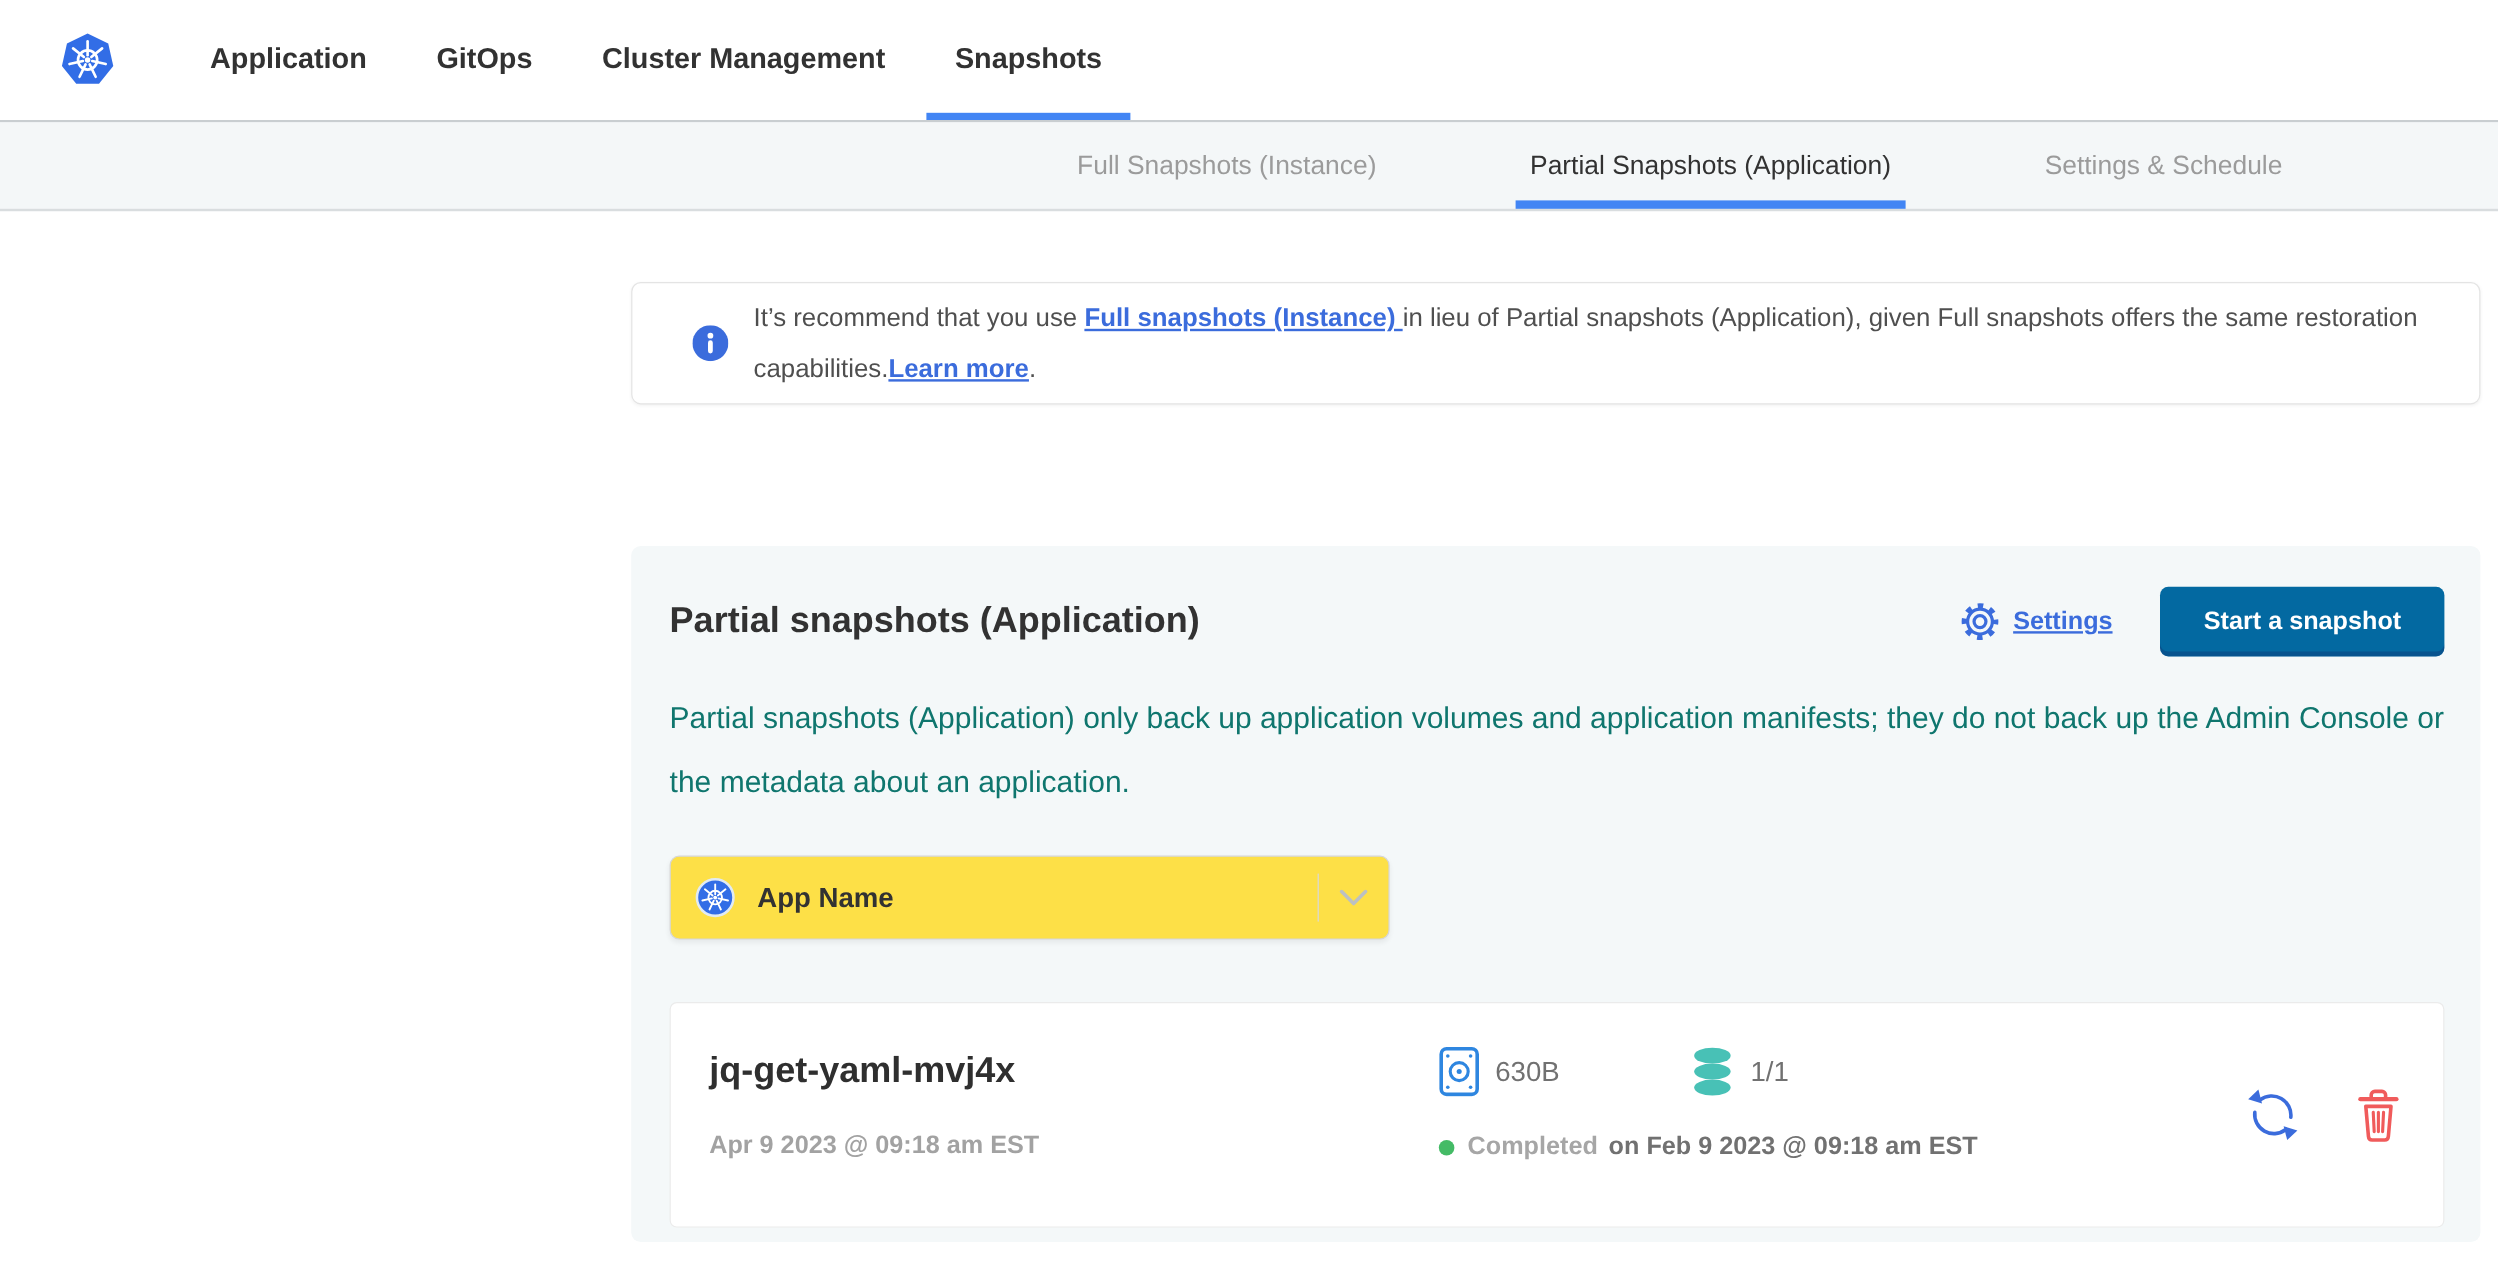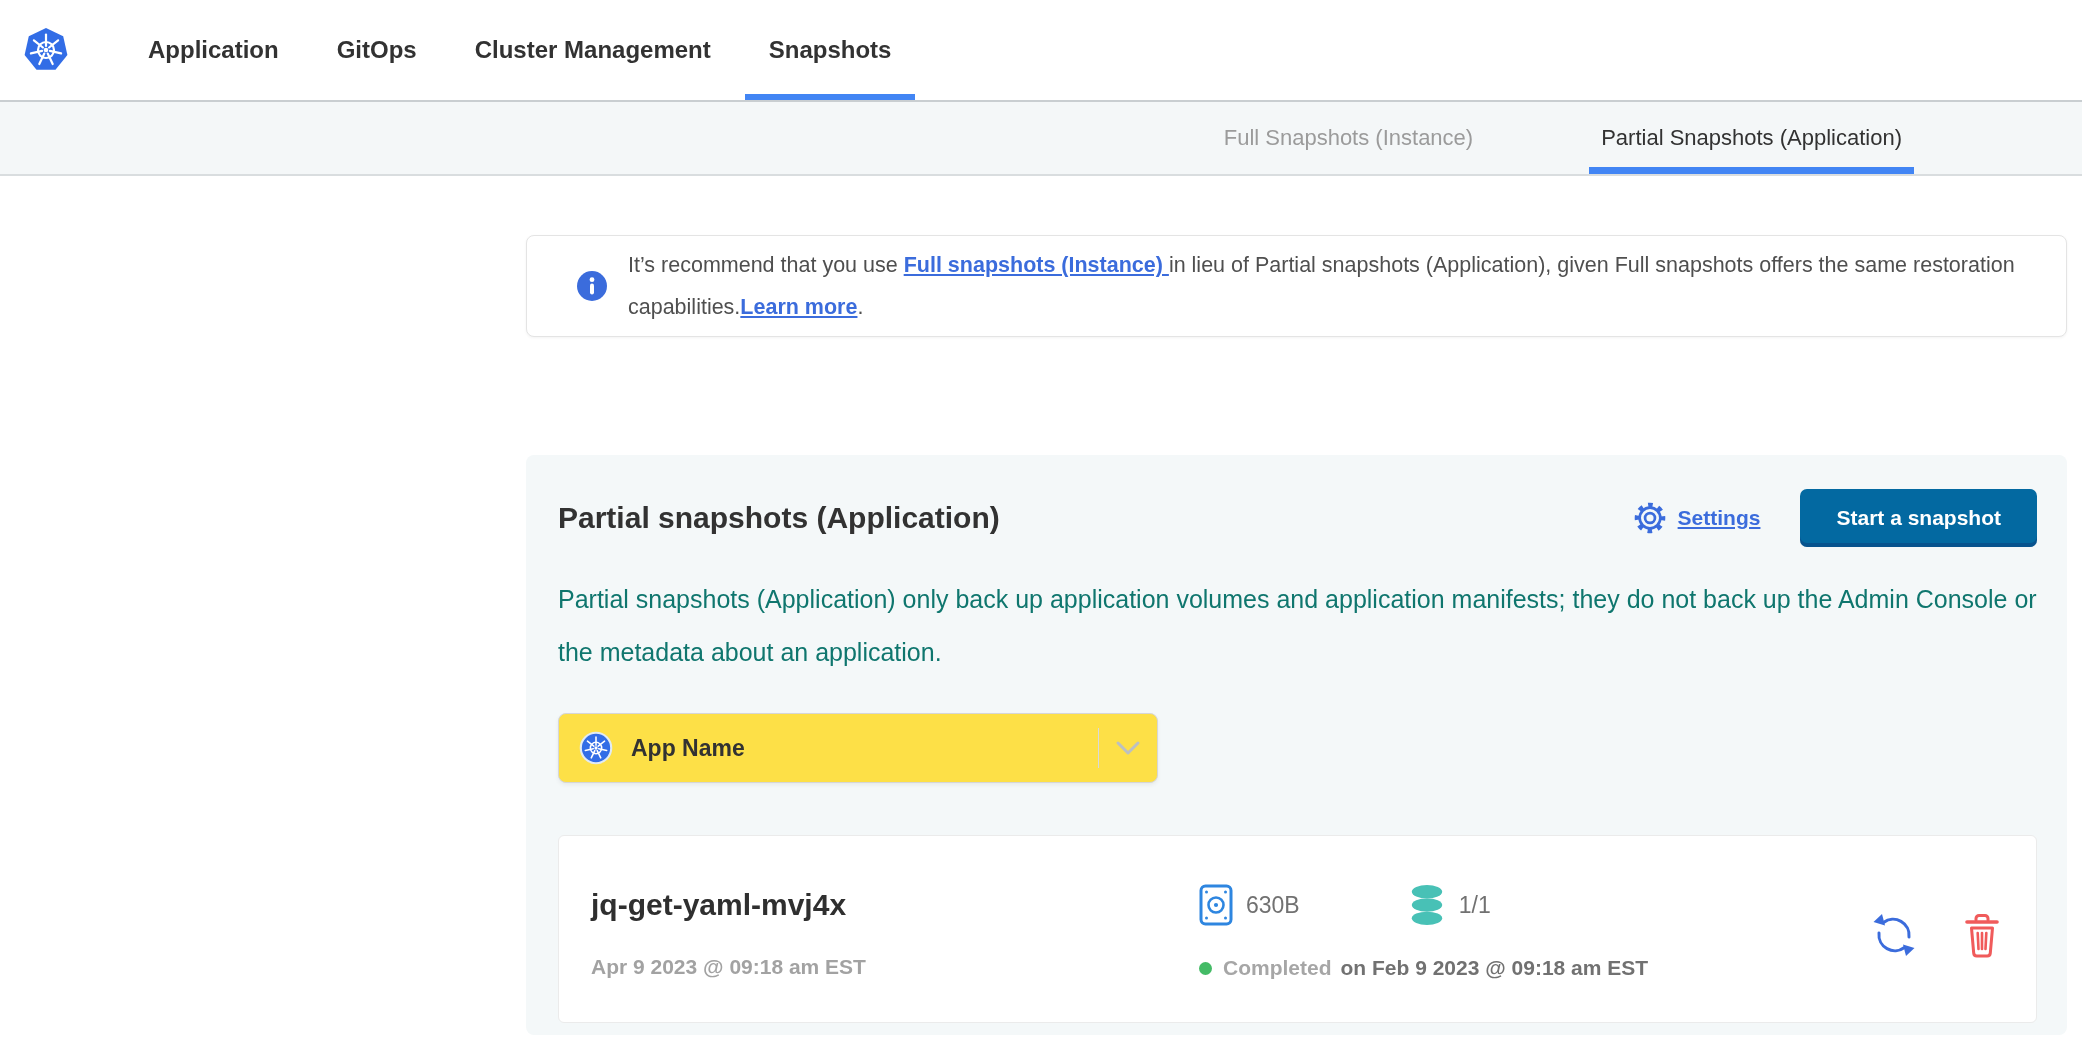--- a/index.html
+++ b/index.html
@@ -7,20 +7,21 @@
     width:2082px;height:1056px;position:relative;overflow:hidden;
     background:#ffffff;
     font-family:"Liberation Sans", sans-serif;
     color:#323232;
     -webkit-font-smoothing:antialiased;
   }
   
   .header{
     height:100px;background:#ffffff;display:flex;align-items:stretch;
     border-bottom:2px solid #c9ced1;
+    padding-left:27px;
   }
   .logo-wrap{display:flex;align-items:center;padding-left:22px;margin-right:78px;}
   .topnav{display:flex;align-items:stretch;}
   .topnav-item{
     display:flex;align-items:center;margin-right:58px;
     font-size:24px;font-weight:bold;color:#323232;cursor:pointer;
     border-bottom:6px solid transparent;padding-top:6px;box-sizing:border-box;
   }
   .topnav-item.active{border-bottom-color:#4285f4;padding-left:24px;padding-right:24px;margin-left:-24px;margin-right:34px;}
   
@@ -68,21 +69,21 @@
     display:flex;align-items:center;padding-left:20px;cursor:pointer;
   }
   .app-select .k8s-badge{flex:0 0 34px;display:flex;}
   .app-select-value{margin-left:18px;font-size:23px;font-weight:bold;color:#323232;}
   .app-select-divider{margin-left:auto;width:1px;height:40px;background:#d9d9d9;}
   .app-select-caret{width:58px;display:flex;align-items:center;justify-content:center;}
   
   .snap-row{
     margin-top:52px;height:188px;box-sizing:border-box;background:#ffffff;
     border:1px solid #ebebeb;border-radius:6px;
-    display:flex;align-items:stretch;padding:12px 34px 0 32px;
+    display:flex;align-items:stretch;padding:0 34px 0 32px;
   }
   .snap-col-main{flex:0 0 608px;display:flex;flex-direction:column;padding-top:40px;}
   .snap-name{font-size:30px;font-weight:bold;color:#2f2f2f;line-height:34px;}
   .snap-date{margin-top:32px;font-size:21px;font-weight:bold;color:#a2a2a2;line-height:26px;}
   .snap-col-meta{display:flex;flex-direction:column;padding-top:34px;}
   .meta-row{display:flex;align-items:center;height:46px;}
   .meta-item{display:flex;align-items:center;}
   .meta-item .icon{display:flex;}
   .meta-value{margin-left:13px;font-size:23px;font-weight:normal;color:#717171;}
   .meta-gap{width:108px;}
@@ -118,20 +119,21 @@
     <div class="topnav-item">Application</div>
     <div class="topnav-item">GitOps</div>
     <div class="topnav-item">Cluster Management</div>
     <div class="topnav-item active">Snapshots</div>
   </div>
 </div>
 
 <div class="subnav">
   <div class="subnav-tab">Full Snapshots (Instance)</div>
   <div class="subnav-tab active">Partial Snapshots (Application)</div>
+  <div class="subnav-tab">Settings &amp; Schedule</div>
 </div>
 
 <div class="info-banner">
   <span class="icon">
     <svg width="30" height="30" viewBox="0 0 30 30">
       <circle cx="15" cy="15" r="15" fill="#3b6cdc"></circle>
       <circle cx="15" cy="8.7" r="2.4" fill="#ffffff"></circle>
       <rect x="13" y="12.6" width="4" height="11" rx="2" fill="#ffffff"></rect>
     </svg>
   </span>

